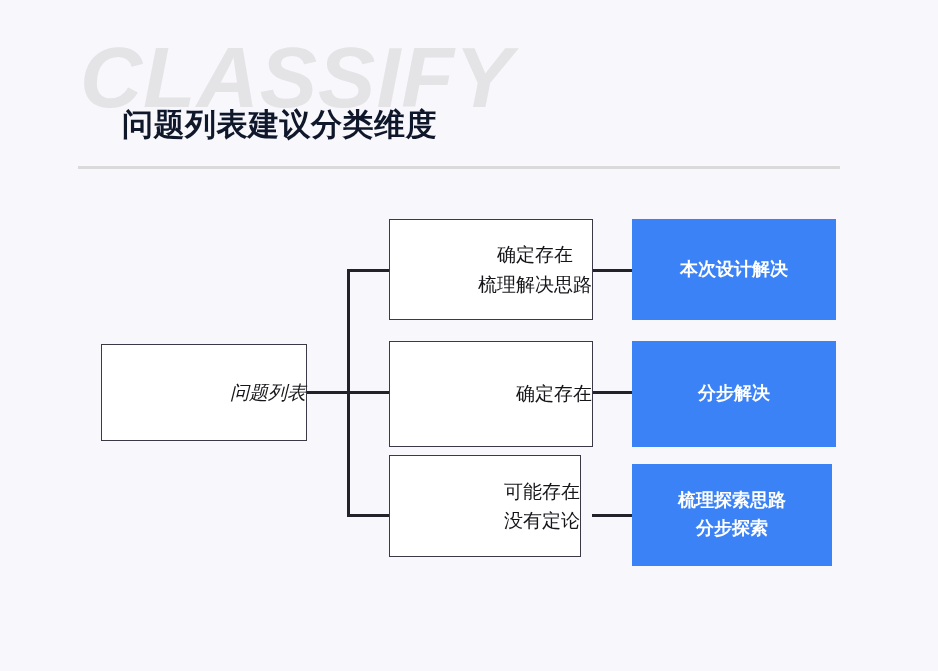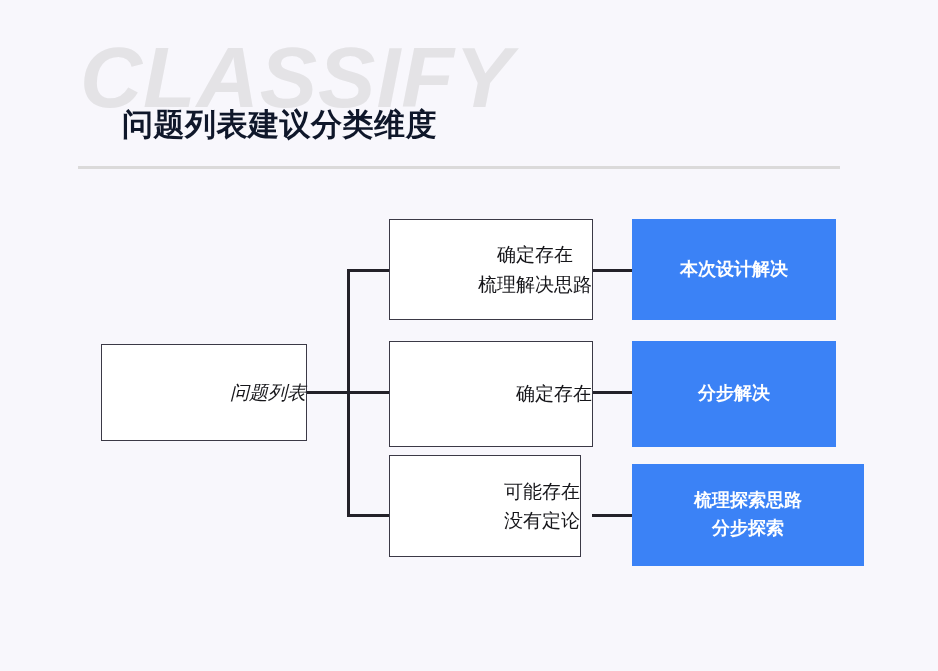--- a/index.html
+++ b/index.html
@@ -101,21 +101,21 @@
   #node-root { left: 101px; top: 164px; width: 206px; height: 97px; font-style: italic; }
 
   
   #node-mid-0 { left: 389px; top: 39px;  width: 204px; height: 101px; }
   #node-mid-1 { left: 389px; top: 161px; width: 204px; height: 106px; }
   #node-mid-2 { left: 389px; top: 275px; width: 192px; height: 102px; }
 
   
   #node-res-0 { left: 632px; top: 39px;  width: 204px; height: 101px; }
   #node-res-1 { left: 632px; top: 161px; width: 204px; height: 106px; }
-  #node-res-2 { left: 632px; top: 284px; width: 232px; height: 102px; }
+  #node-res-2 { left: 632px; top: 284px; width: 200px; height: 102px; }
 
   
   .conn {
     position: absolute;
     background: #232129;
   }
   .conn-h { height: 2.5px; }
   .conn-v { width: 2.5px; }
 
   

